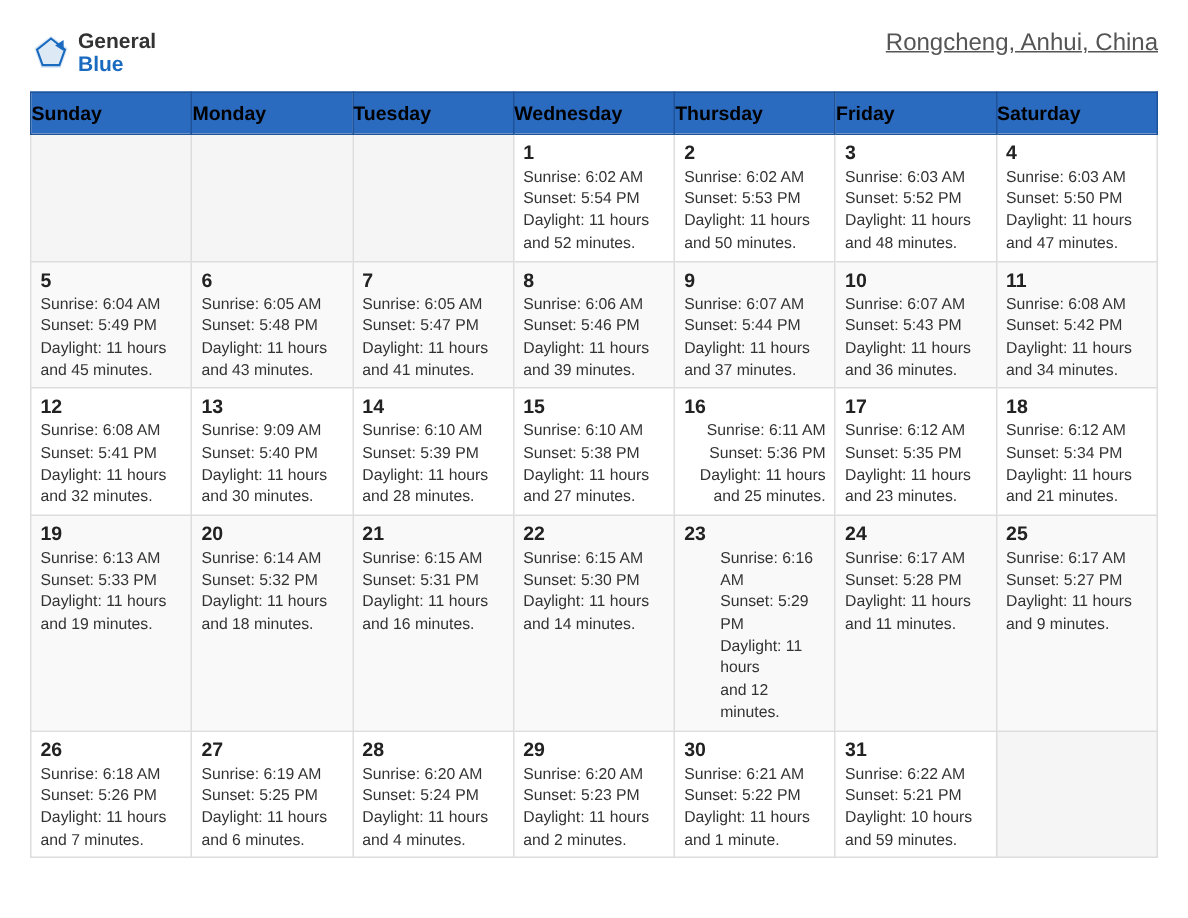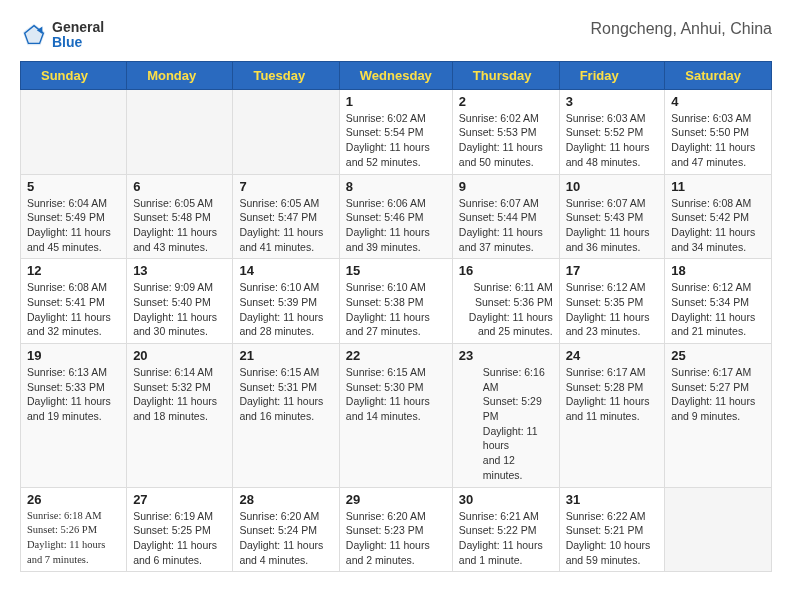--- a/index.html
+++ b/index.html
@@ -38,31 +38,32 @@
       text-align: right;
     }
     .month-title {
       font-size: 32px;
       font-weight: bold;
       color: #333;
     }
     .location {
       font-size: 16px;
       color: #555;
+      text-decoration: underline;
     }
     .calendar {
       width: 100%;
       border-collapse: collapse;
       border: 1px solid #ccc;
     }
     .calendar th {
       background-color: #2a6abf;
-      color: #fde047;
+      color: #000000;
       text-align: left;
-      padding: 6px 20px;
+      padding: 6px 0;
       font-size: 13px;
       border: 1px solid #1e5299;
     }
     .calendar td {
       vertical-align: top;
       padding: 4px 6px;
       border: 1px solid #ddd;
       width: calc(100% / 7);
       min-height: 80px;
       font-size: 11px;
@@ -302,21 +303,21 @@
           <div class="day-number">25</div>
           <div class="day-info" style="white-space: pre-line;">Sunrise: 6:17 AM
 Sunset: 5:27 PM
 Daylight: 11 hours
 and 9 minutes.</div>
         </td>
       </tr>
       <tr>
         <td>
           <div class="day-number">26</div>
-          <div class="day-info" style="white-space: pre-line; font-family: Liberation Serif, serif;">Sunrise: 6:18 AM
+          <div class="day-info" style="white-space: pre-line;">Sunrise: 6:18 AM
 Sunset: 5:26 PM
 Daylight: 11 hours
 and 7 minutes.</div>
         </td>
         <td>
           <div class="day-number">27</div>
           <div class="day-info" style="white-space: pre-line;">Sunrise: 6:19 AM
 Sunset: 5:25 PM
 Daylight: 11 hours
 and 6 minutes.</div>

